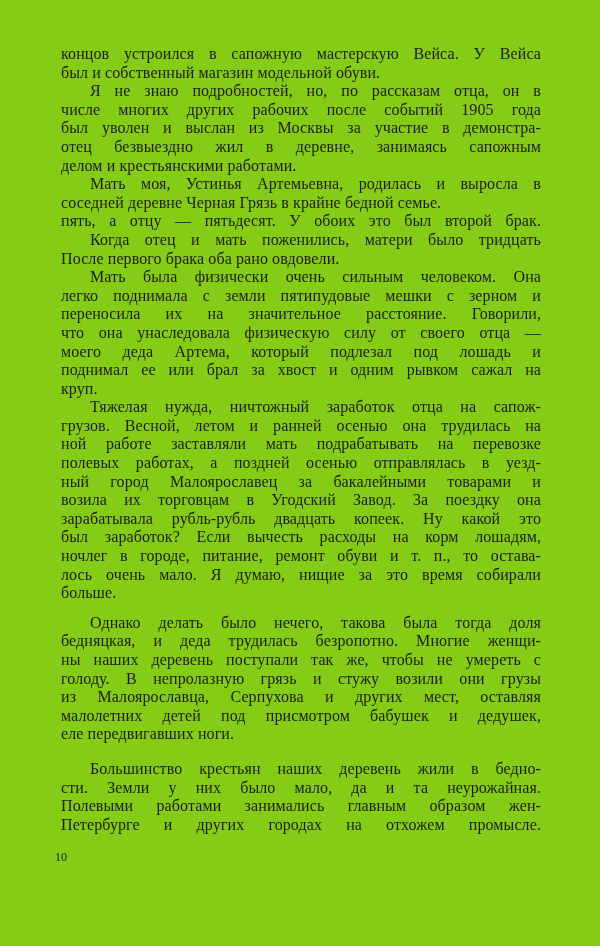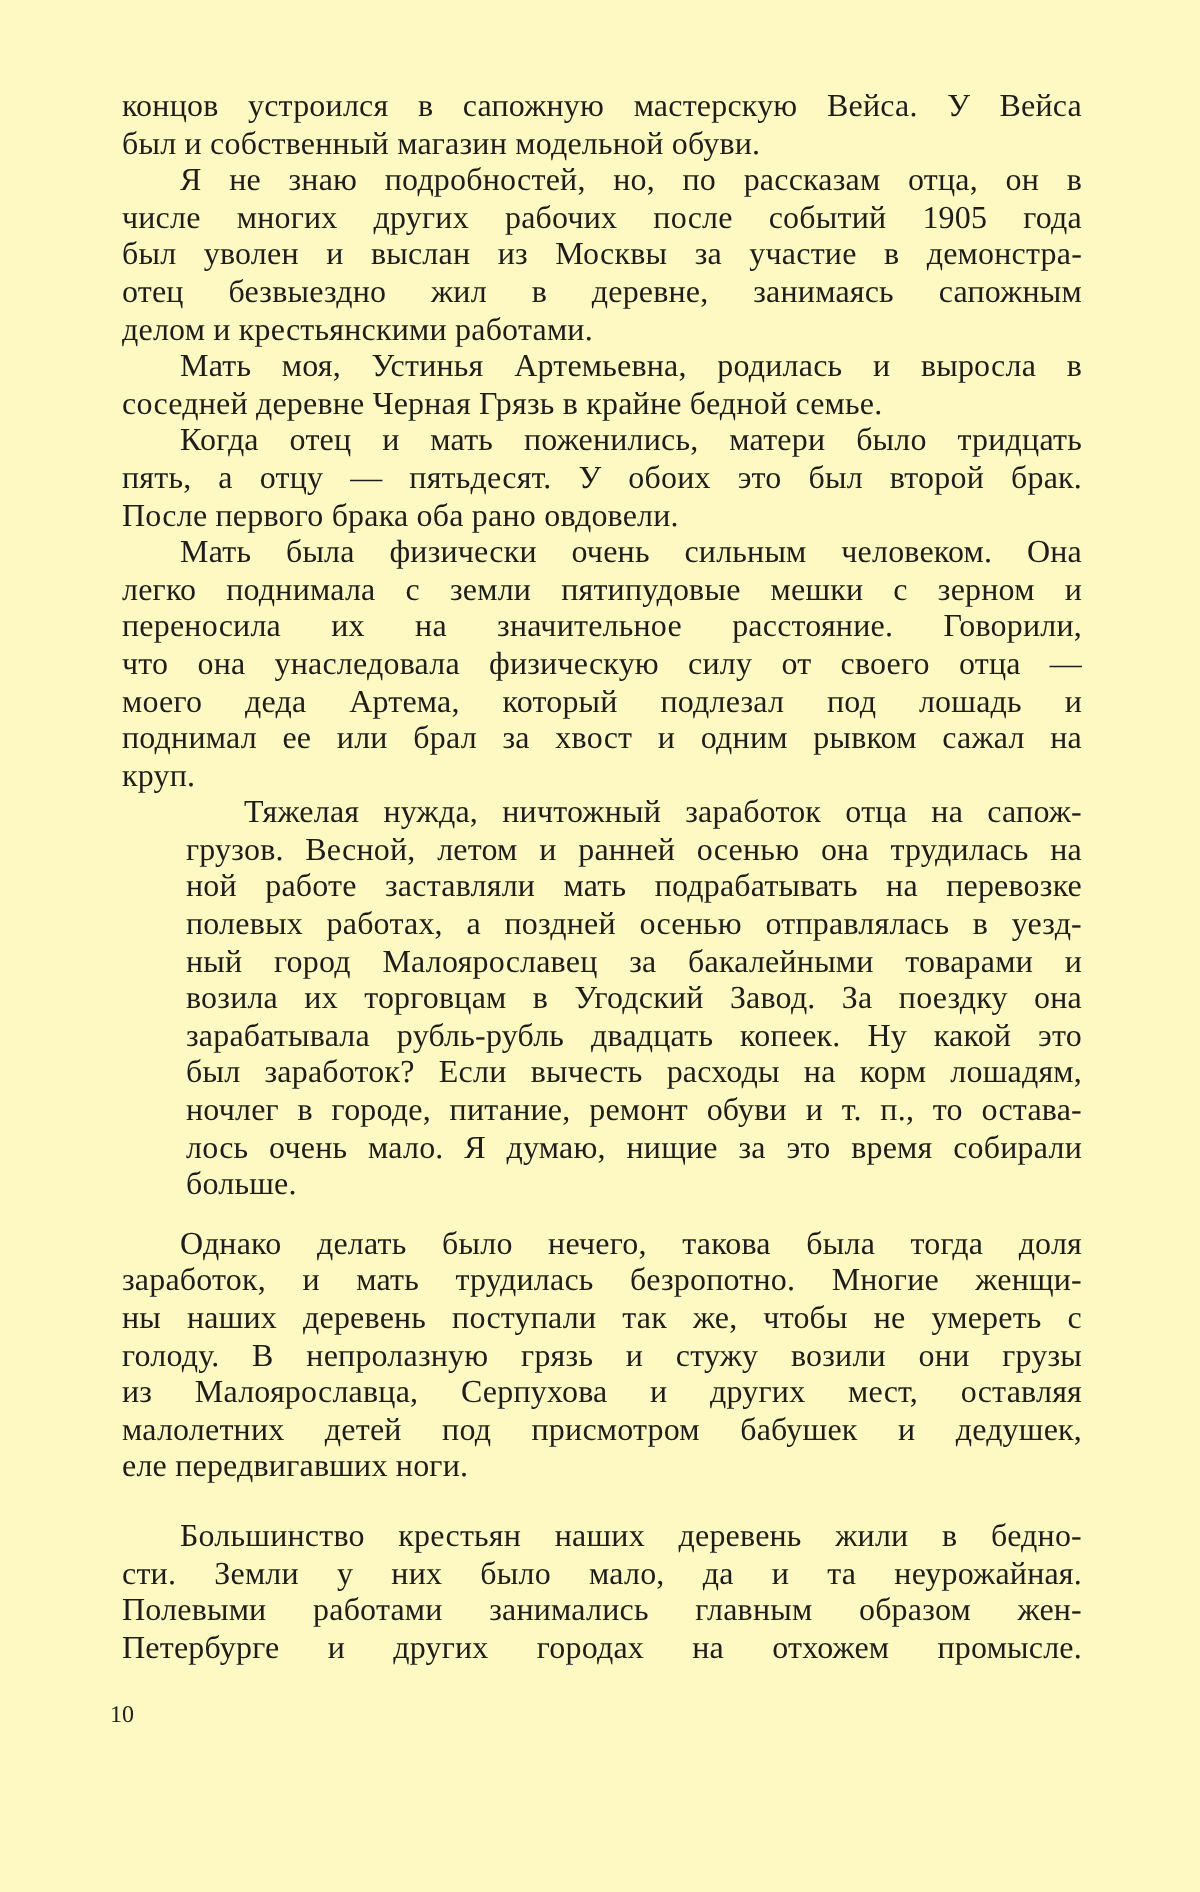--- a/index.html
+++ b/index.html
@@ -10,34 +10,34 @@
     width: 600px;
     height: 946px;
     background: #fdfdfc;
     overflow: hidden;
   }
   .page {
     position: relative;
     width: 600px;
     height: 946px;
     box-sizing: border-box;
-    background: #fef9c3;
+    background: #84cc16;
     padding: 45px 59px 0 61px;
     font-family: "Liberation Serif", "DejaVu Serif", serif;
     color: #1e1d1b;
   }
   .text-block {
     width: 480px;
   }
   .paragraph {
     margin: 0;
     padding: 0;
   }
   
-  .text-block .paragraph:nth-child(6) { margin-bottom: 11px; margin-left: 32px; }
+  .text-block .paragraph:nth-child(6) { margin-bottom: 11px; }
   .text-block .paragraph:nth-child(7) { margin-bottom: 16px; }
   .line {
     font-size: 16px;
     line-height: 18.6px;
     letter-spacing: 0.1px;
     text-align: justify;
     text-align-last: justify;
   }
   .line.indent {
     text-indent: 29px;
@@ -68,22 +68,22 @@
         <div class="line">числе многих других рабочих после событий 1905 года</div>
         <div class="line">был уволен и выслан из Москвы за участие в демонстра-</div>
         <div class="line">отец безвыездно жил в деревне, занимаясь сапожным</div>
         <div class="line lastline">делом и крестьянскими работами.</div>
       </div>
       <div class="paragraph">
         <div class="line indent">Мать моя, Устинья Артемьевна, родилась и выросла в</div>
         <div class="line lastline">соседней деревне Черная Грязь в крайне бедной семье.</div>
       </div>
       <div class="paragraph">
+        <div class="line">пять, а отцу — пятьдесят. У обоих это был второй брак.</div>
         <div class="line indent">Когда отец и мать поженились, матери было тридцать</div>
-        <div class="line">пять, а отцу — пятьдесят. У обоих это был второй брак.</div>
         <div class="line lastline">После первого брака оба рано овдовели.</div>
       </div>
       <div class="paragraph">
         <div class="line indent">Мать была физически очень сильным человеком. Она</div>
         <div class="line">легко поднимала с земли пятипудовые мешки с зерном и</div>
         <div class="line">переносила их на значительное расстояние. Говорили,</div>
         <div class="line">что она унаследовала физическую силу от своего отца —</div>
         <div class="line">моего деда Артема, который подлезал под лошадь и</div>
         <div class="line">поднимал ее или брал за хвост и одним рывком сажал на</div>
         <div class="line lastline">круп.</div>
@@ -96,21 +96,21 @@
         <div class="line">ный город Малоярославец за бакалейными товарами и</div>
         <div class="line">возила их торговцам в Угодский Завод. За поездку она</div>
         <div class="line">зарабатывала рубль-рубль двадцать копеек. Ну какой это</div>
         <div class="line">был заработок? Если вычесть расходы на корм лошадям,</div>
         <div class="line">ночлег в городе, питание, ремонт обуви и т. п., то остава-</div>
         <div class="line">лось очень мало. Я думаю, нищие за это время собирали</div>
         <div class="line lastline">больше.</div>
       </div>
       <div class="paragraph">
         <div class="line indent">Однако делать было нечего, такова была тогда доля</div>
-        <div class="line">заработок, и мать трудилась безропотно. Многие женщи-</div>
+        <div class="line">бедняцкая, и деда трудилась безропотно. Многие женщи-</div>
         <div class="line">ны наших деревень поступали так же, чтобы не умереть с</div>
         <div class="line">голоду. В непролазную грязь и стужу возили они грузы</div>
         <div class="line">из Малоярославца, Серпухова и других мест, оставляя</div>
         <div class="line">малолетних детей под присмотром бабушек и дедушек,</div>
         <div class="line lastline">еле передвигавших ноги.</div>
       </div>
       <div class="paragraph">
         <div class="line indent">Большинство крестьян наших деревень жили в бедно-</div>
         <div class="line">сти. Земли у них было мало, да и та неурожайная.</div>
         <div class="line">Полевыми работами занимались главным образом жен-</div>

